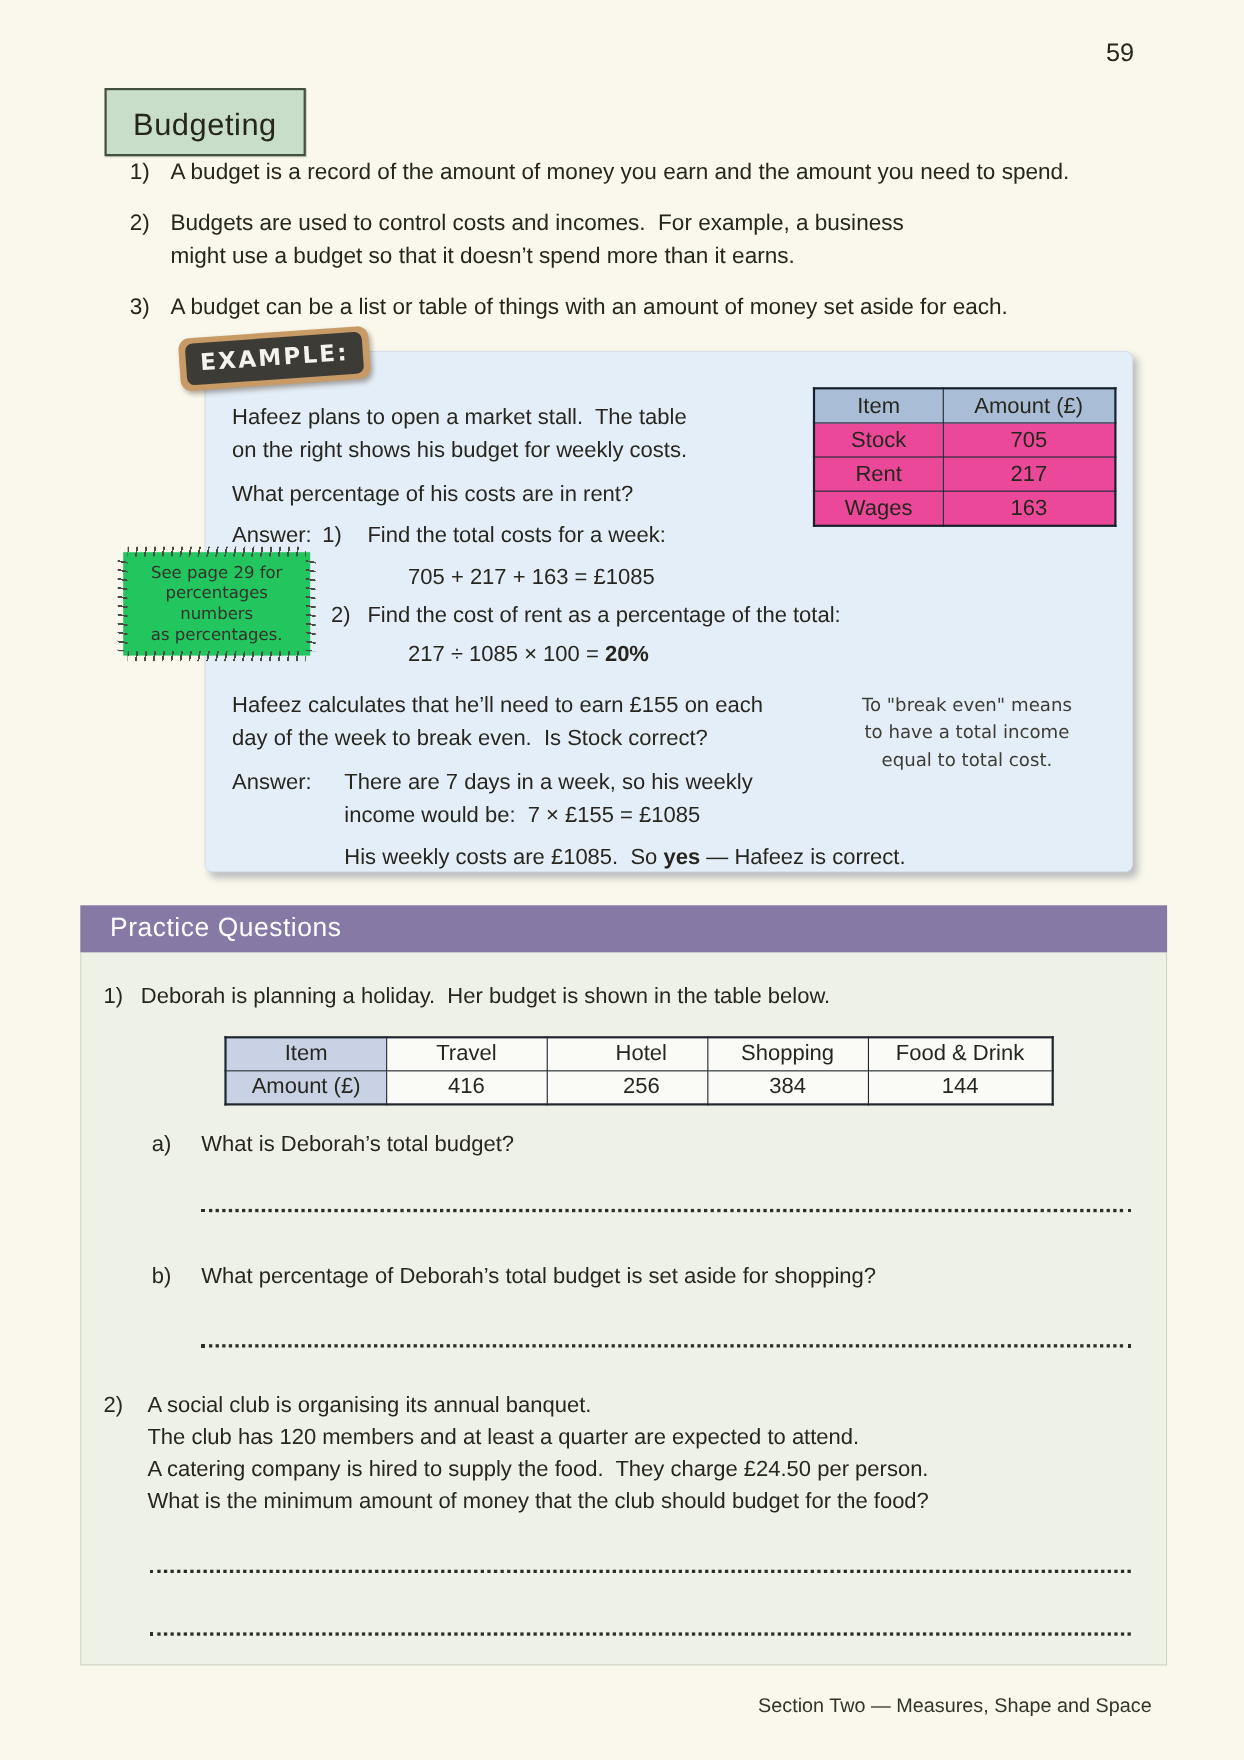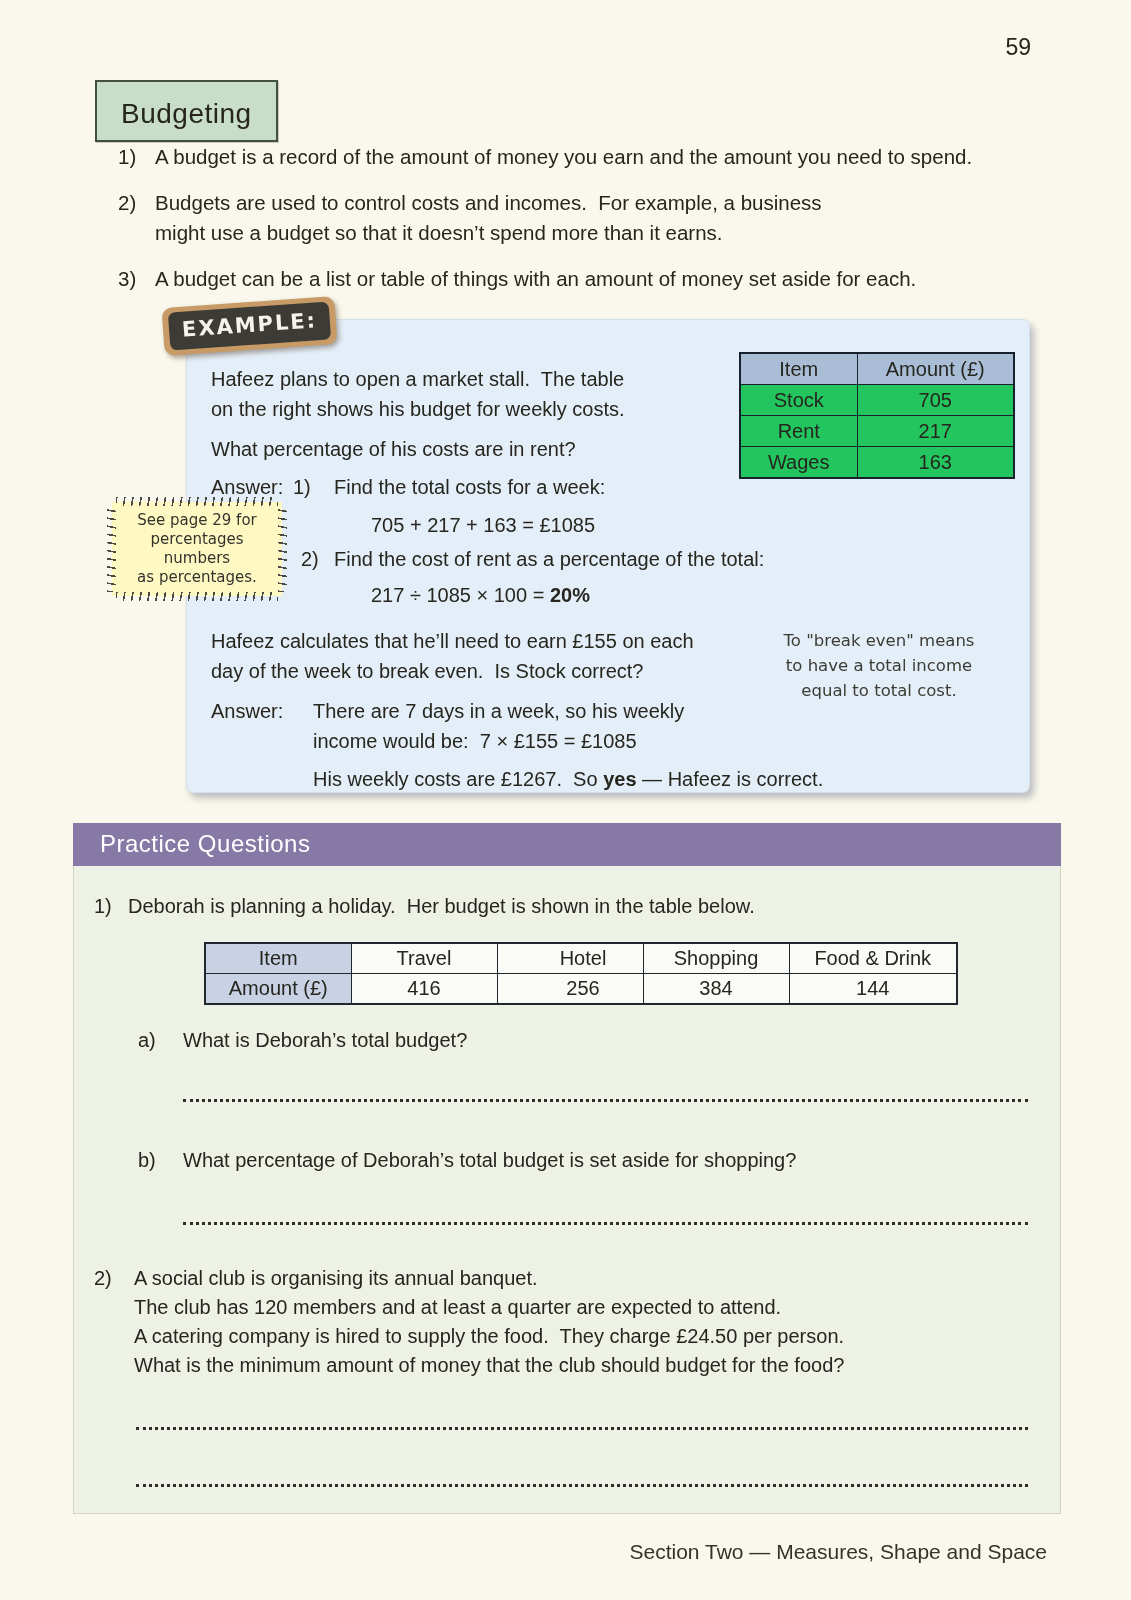--- a/index.html
+++ b/index.html
@@ -64,32 +64,32 @@
     position:absolute; left:552px; top:32px;
     border-collapse:collapse; font-size:20px;
     border:2.5px solid #17212E;
   }
   .ex-table th, .ex-table td {
     border:1.8px solid #17212E; text-align:center;
     height:29px; font-weight:normal; padding:0 8px;
   }
   .ex-table th { background:#A9BED6; width:117px; }
   .ex-table th + th { width:157px; }
-  .ex-table td { background:#22c55e;margin-top:36px; }
+  .ex-table td { background:#ec4899;margin-top:36px; }
 
   .side-note {
     position:absolute; right:52px; top:308px; width:196px;
     text-align:center; font-size:16.5px; line-height:25px; color:#3C3C34;
     font-family:"DejaVu Sans", sans-serif;
   }
 
   
   .page-note {
     position:absolute; left:112px; top:502px; width:170px; z-index:5;
-    background:#fef9c3; padding:9px 4px; text-align:center;
+    background:#22c55e; padding:9px 4px; text-align:center;
     font-size:15px; line-height:19px; color:#33332C;
     font-family:"DejaVu Sans", sans-serif;
   }
   .page-note .tick-h, .page-note .tick-v { position:absolute; }
   .page-note .tick-h {
     left:4px; right:4px; height:9px;
     background-image:repeating-linear-gradient(100deg,#4A4A42 0 1.6px,transparent 1.6px 8px);
   }
   .page-note .tick-h.top { top:-5px; }
   .page-note .tick-h.bottom { bottom:-5px; }
@@ -136,21 +136,21 @@
     height:29px; padding:0 8px; background:#FAFAF6;
   }
   .q1-table td.label-col { background:#C8D2E4; width:146px; }
   .q1-table td.c1 { width:146px; }
   .q1-table td.c2 { width:146px;padding-left:34px; }
   .q1-table td.c3 { width:146px; }
   .q1-table td.c4 { width:168px; }
 
   .footer {
     position:absolute; top:1540px; right:84px;
-    font-size:21px; color:#33332C;
+    font-size:18px; color:#33332C;
   }
 </style>
 </head>
 <body>
 
 <div class="page-number" data-bind="page.number">59</div>
 
 <div class="title-box" data-bind="page.title">Budgeting</div>
 
 <div class="intro">
@@ -226,21 +226,21 @@
       <span data-bind="example.question2_line1">Hafeez calculates that he’ll need to earn £155 on each</span><br>
       <span data-bind="example.question2_line2">day of the week to break even.  Is Stock correct?</span>
     </div>
 
     <div class="ans2-row">
       <span class="ans-label" data-bind="example.answer2_label">Answer:</span>
       <span><span data-bind="example.answer2_line1">There are 7 days in a week, so his weekly</span><br><span data-bind="example.answer2_line2">income would be:  7 × £155 = £1085</span></span>
     </div>
 
     <div class="conclusion">
-      <span data-bind="example.conclusion_pre">His weekly costs are £1267.  So </span><span class="bold" data-bind="example.conclusion_bold">yes</span><span data-bind="example.conclusion_post"> — Hafeez is correct.</span>
+      <span data-bind="example.conclusion_pre">His weekly costs are £1085.  So </span><span class="bold" data-bind="example.conclusion_bold">yes</span><span data-bind="example.conclusion_post"> — Hafeez is correct.</span>
     </div>
   </div>
 </div>
 
 <div class="page-note">
   <span class="tick-h top"></span>
   <span class="tick-h bottom"></span>
   <span class="tick-v left"></span>
   <span class="tick-v right"></span>
   <span data-bind="example.page_note_line1">See page 29 for</span><br>

